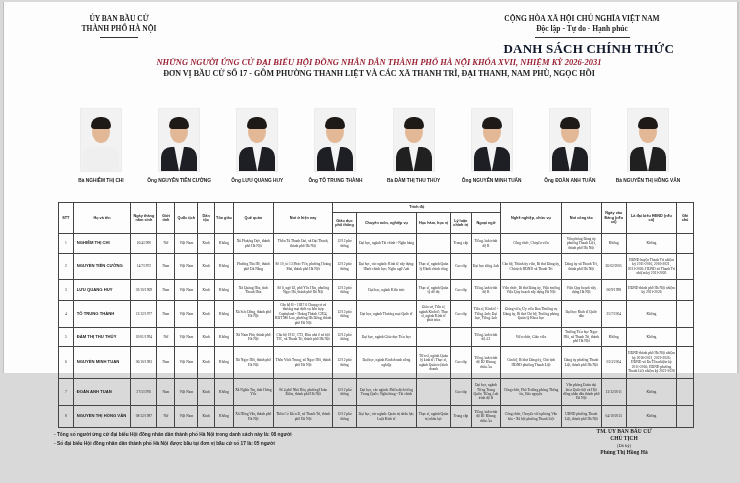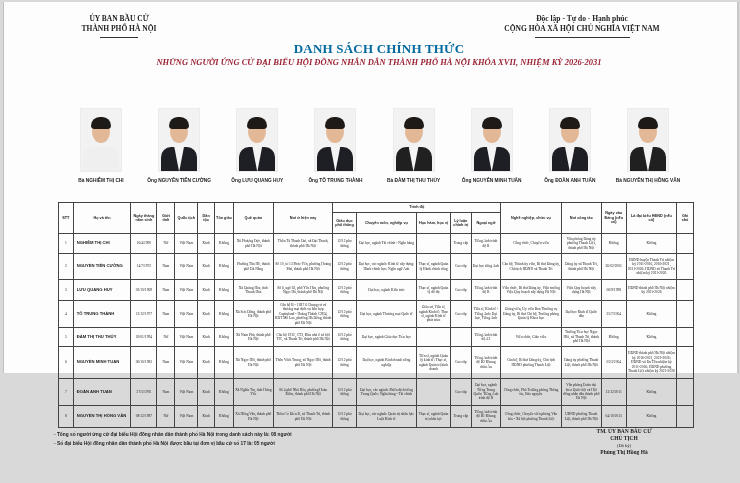--- a/index.html
+++ b/index.html
@@ -21,21 +21,21 @@
     font-size: 7.5px; font-weight: bold; line-height: 10px;
   }
   .hdr-left .rule, .hdr-right .rule { height: 1px; background: #333; margin: 3px auto 0; }
   .hdr-left .rule { width: 38px; }
   .hdr-right {
     position: absolute; left: 478px; top: 12px; width: 200px; text-align: center;
     font-size: 7.5px; font-weight: bold; line-height: 10px;
   }
   .hdr-right .rule { width: 95px; }
   .title-block { position: absolute; left: 80px; top: 40px; width: 590px; text-align: center; }
-  .title { color: #0369a1; font-size: 13px; font-weight: bold; letter-spacing: .2px; line-height: 14px; }
+  .title { color: #0f172a; font-size: 13px; font-weight: bold; letter-spacing: .2px; line-height: 14px; text-align: right; }
   .subtitle { color: #9b2335; font-size: 8.5px; font-weight: bold; line-height: 12px; font-style: italic; }
   .subtitle2 { color: #222; font-size: 8px; font-weight: bold; line-height: 11px; }
 
   .photos { position: absolute; left: 58px; top: 106px; width: 625px; display: flex; justify-content: space-between; }
   .cand { width: 78px; text-align: center; }
   .photo {
     width: 40px; height: 62px; margin: 0 auto; background: #f2f2f2;
     border: 1px solid #ececec; position: relative; overflow: hidden;
   }
   .photo .head { position: absolute; left: 11px; top: 12px; width: 18px; height: 22px; border-radius: 50%; background: #e3b896; }
@@ -72,28 +72,29 @@
 
 <div class="page">
 
   <div class="hdr-left">
     <div>ỦY BAN BẦU CỬ</div>
     <div>THÀNH PHỐ HÀ NỘI</div>
     <div class="rule"></div>
   </div>
 
   <div class="hdr-right">
+    <div>CỘNG HÒA XÃ HỘI CHỦ NGHĨA VIỆT NAM</div>
     <div>Độc lập - Tự do - Hạnh phúc</div>
-    <div>CỘNG HÒA XÃ HỘI CHỦ NGHĨA VIỆT NAM</div>
     <div class="rule"></div>
   </div>
 
   <div class="title-block">
     <div class="title">DANH SÁCH CHÍNH THỨC</div>
     <div class="subtitle">NHỮNG NGƯỜI ỨNG CỬ ĐẠI BIỂU HỘI ĐỒNG NHÂN DÂN THÀNH PHỐ HÀ NỘI KHÓA XVII, NHIỆM KỲ 2026-2031</div>
+    <div class="subtitle2">ĐƠN VỊ BẦU CỬ SỐ 17 - GỒM PHƯỜNG THANH LIỆT VÀ CÁC XÃ THANH TRÌ, ĐẠI THANH, NAM PHÙ, NGỌC HỒI</div>
   </div>
 
   <div class="photos">
     <div class="cand">
       <div class="photo f light">
           <div class="body"></div>
           <div class="head"></div>
           <div class="hair"></div>
         </div>
       <div class="cand-name">Bà NGHIÊM THỊ CHI</div>

